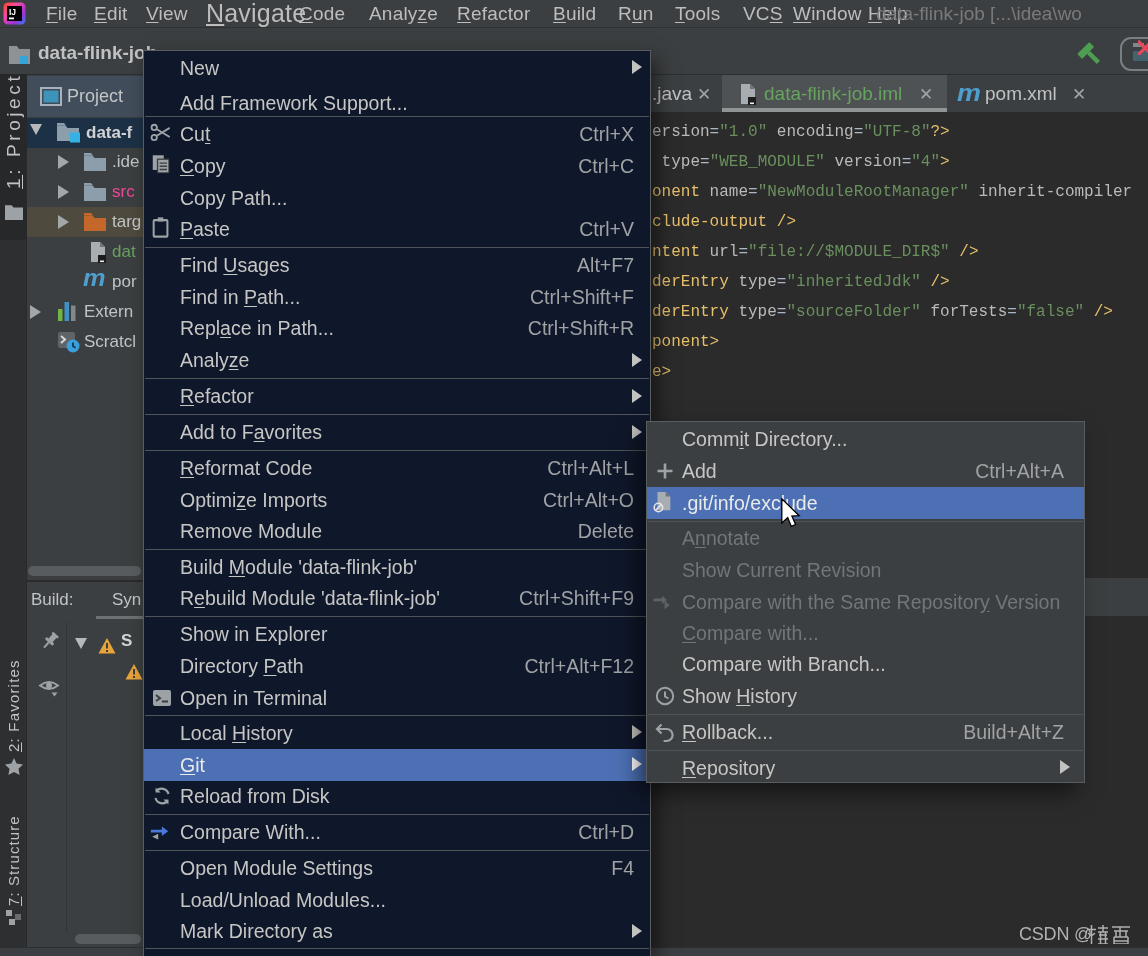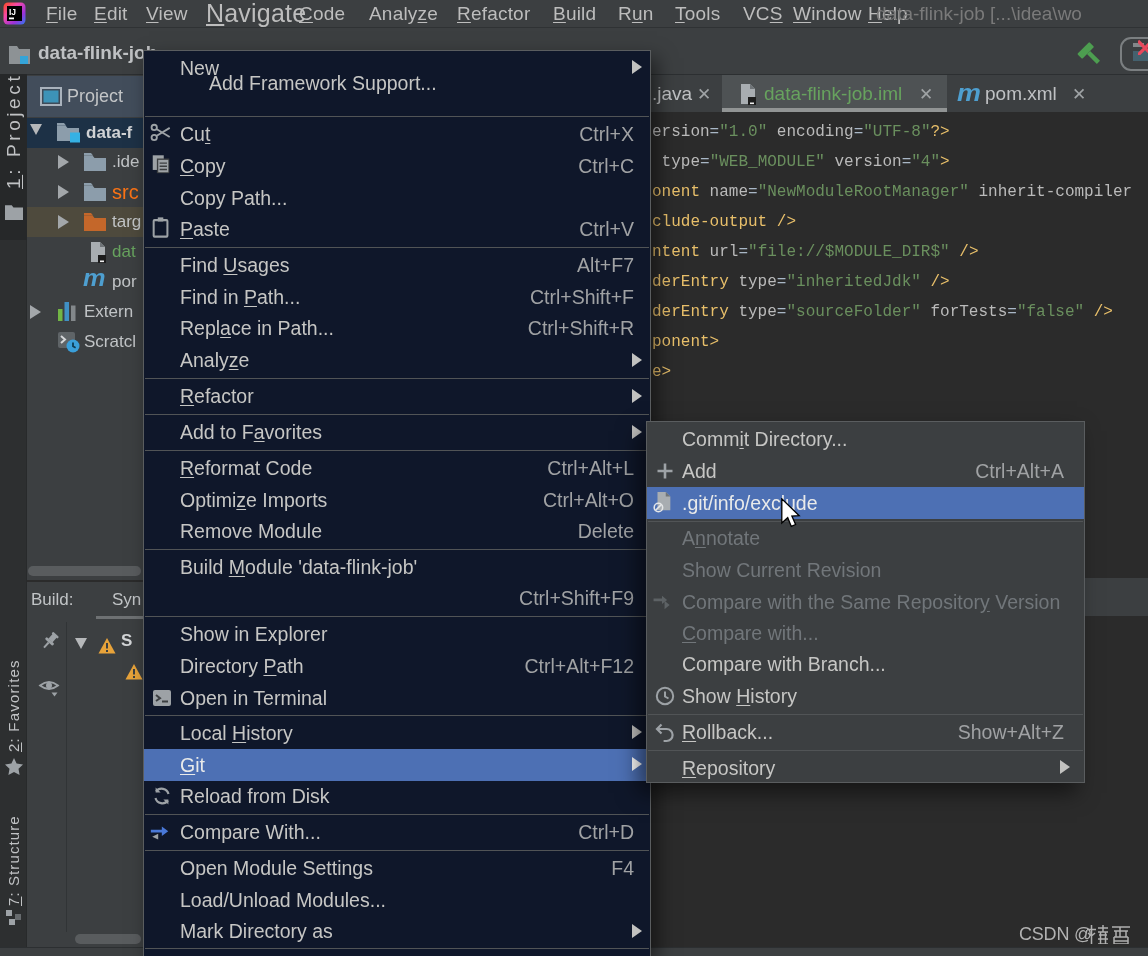--- a/index.html
+++ b/index.html
@@ -141,21 +141,21 @@
 <svg class="abs" style="left:84px;top:152px;" width="24" height="22" viewBox="0 0 24 22">
     <path d="M0 3.5 h8.5 l2 2.5 H22 V19 H0z" fill="#8c9dab"></path>
     <path d="M0 3.5 L0 1 h7 l2 2.5z" fill="#8c9dab"></path>
   </svg>
 <div class="abs" style="left:112px;top:147px;height:30px;line-height:30px;font-size:17px;color:#c1c4c6;">.ide</div>
 <div class="abs" style="left:58px;top:185px;width:0;height:0;border-left:11px solid #a3a7aa;border-top:7px solid transparent;border-bottom:7px solid transparent;"></div>
 <svg class="abs" style="left:84px;top:182px;" width="24" height="22" viewBox="0 0 24 22">
     <path d="M0 3.5 h8.5 l2 2.5 H22 V19 H0z" fill="#8c9dab"></path>
     <path d="M0 3.5 L0 1 h7 l2 2.5z" fill="#8c9dab"></path>
   </svg>
-<div class="abs" style="left:112px;top:177px;height:30px;line-height:30px;font-size:20px;color:#f97316;">src</div>
+<div class="abs" style="left:112px;top:177px;height:30px;line-height:30px;font-size:17px;color:#ec4899;">src</div>
 <div class="abs" style="left:58px;top:215px;width:0;height:0;border-left:11px solid #a3a7aa;border-top:7px solid transparent;border-bottom:7px solid transparent;"></div>
 <svg class="abs" style="left:84px;top:212px;" width="24" height="22" viewBox="0 0 24 22">
     <path d="M0 3.5 h8.5 l2 2.5 H22 V19 H0z" fill="#c4672a"></path>
     <path d="M0 3.5 L0 1 h7 l2 2.5z" fill="#c4672a"></path>
   </svg>
 <div class="abs" style="left:112px;top:207px;height:30px;line-height:30px;font-size:17px;color:#c1c4c6;">targ</div>
 <svg class="abs" style="left:88px;top:241px;" width="20" height="22" viewBox="0 0 20 22">
     <path d="M3 1h9l5 5v15H3z" fill="#a8adb1"></path>
     <path d="M12 1l5 5h-5z" fill="#6f7478"></path>
     <rect x="10" y="14" width="8" height="8" fill="#1c1c1c"></rect>
@@ -216,21 +216,21 @@
 <path d="M4.5 0v19M0 4.5h9M1 8 l3.5 3M8 8l-3.5 3"></path>
 <path d="M11 3h10M16 0v7M11 7l10 0M12 10h8M11 14h10M13.5 7v12M18.5 7v12M11 19h10"></path>
 <path d="M25 2h18M27 6h14M29 6v6M39 6v6M27 12h14M33 2v10M27 16h14M27 12v7M41 12v7M27 19h14"></path>
 </g>
   </svg>
 <div class="abs" style="left:143px;top:50px;width:508px;height:906px;background:#0f172a;border:1px solid #5a5d5f;border-bottom:none;box-shadow:6px 8px 18px rgba(0,0,0,0.5);overflow:hidden;">
     <div class="mi" style="top:0.5px;">
       <span class="lbl" style="">New</span>
       <span class="arr" style=""></span>
     </div>
-    <div class="mi" style="top:16px;margin-left:29px;">
+    <div class="mi" style="top:36px;">
       <span class="lbl" style="">Add Framework Support...</span>
     </div>
     <div class="sep" style="top:65px;"></div>
     <div class="mi" style="top:99px;">
       <svg class="ico" style="left:6px;top:3px;" width="24" height="24" viewBox="0 0 24 24">
         <rect x="3" y="2.5" width="12" height="16" fill="#9da2a6"></rect>
         <rect x="7.5" y="6" width="13.5" height="16" fill="#3c3f41"></rect>
         <rect x="9" y="7.5" width="11" height="13.5" fill="#9da2a6"></rect>
         <g stroke="#3c3f41" stroke-width="1.5">
           <path d="M10.5 11h8M10.5 14.5h8M10.5 18h8"></path>
@@ -299,20 +299,21 @@
     </div>
     <div class="mi" style="top:464px;">
       <span class="lbl" style="">Remove Module</span>
       <span class="sc">Delete</span>
     </div>
     <div class="sep" style="top:498px;"></div>
     <div class="mi" style="top:499.5px;">
       <span class="lbl" style="">Build <u>M</u>odule 'data-flink-job'</span>
     </div>
     <div class="mi" style="top:531px;">
+      <span class="lbl" style="">R<u>e</u>build Module 'data-flink-job'</span>
       <span class="sc">Ctrl+Shift+F9</span>
     </div>
     <div class="sep" style="top:565px;"></div>
     <div class="mi" style="top:567px;">
       <span class="lbl" style="">Show in Explorer</span>
     </div>
     <div class="mi" style="top:599px;">
       <span class="lbl" style="">Directory <u>P</u>ath</span>
       <span class="sc">Ctrl+Alt+F12</span>
     </div>
@@ -418,21 +419,21 @@
       </svg>
       <span class="lbl" style="">Show <u>H</u>istory</span>
     </div>
     <div class="sep" style="top:291.5px;"></div>
     <div class="mi smi" style="top:293.5px;">
       <svg class="ico" style="" width="22" height="22" viewBox="0 0 22 22">
         <path d="M7.5 3.5 3 8l4.5 4.5" fill="none" stroke="#9da2a6" stroke-width="2.2"></path>
         <path d="M3.6 8h9a6 6 0 0 1 0 12h-3" fill="none" stroke="#9da2a6" stroke-width="2.2"></path>
       </svg>
       <span class="lbl" style=""><u>R</u>ollback...</span>
-      <span class="sc">Show+Alt+Z</span>
+      <span class="sc">Build+Alt+Z</span>
     </div>
     <div class="sep" style="top:327.5px;"></div>
     <div class="mi smi" style="top:329.5px;">
       <span class="lbl" style=""><u>R</u>epository</span>
       <span class="arr" style=""></span>
     </div>
   </div>
 <svg class="abs" style="left:781px;top:498px;z-index:99;" width="22" height="32" viewBox="0 0 22 32">
     <path d="M0.8 0.8 L0.8 25 L6.7 19.7 L10.3 28.4 L14.6 26.5 L10.9 18.1 L18.2 17.7 Z" fill="#fff" stroke="#000" stroke-width="1.3"></path>
   </svg>

